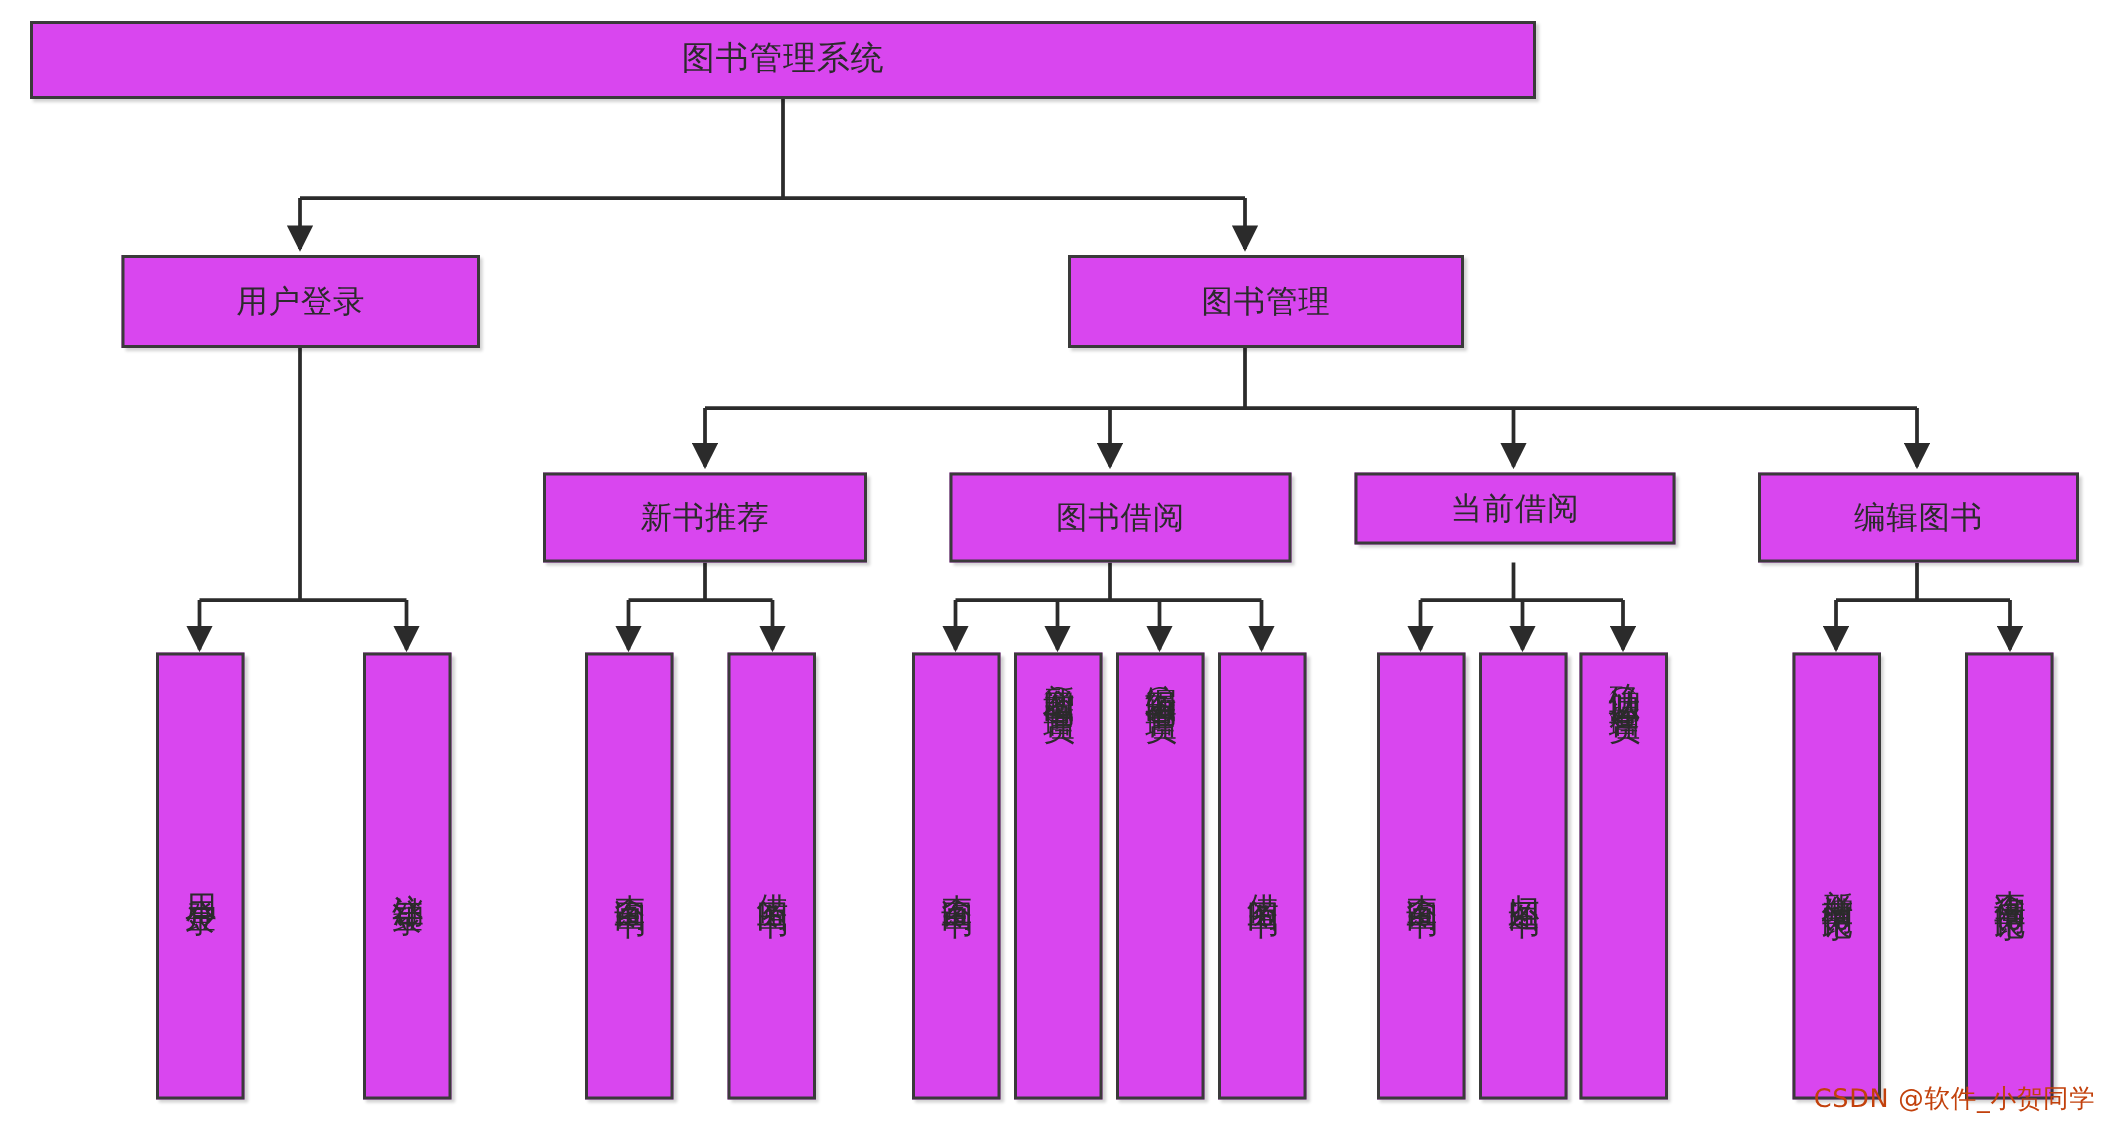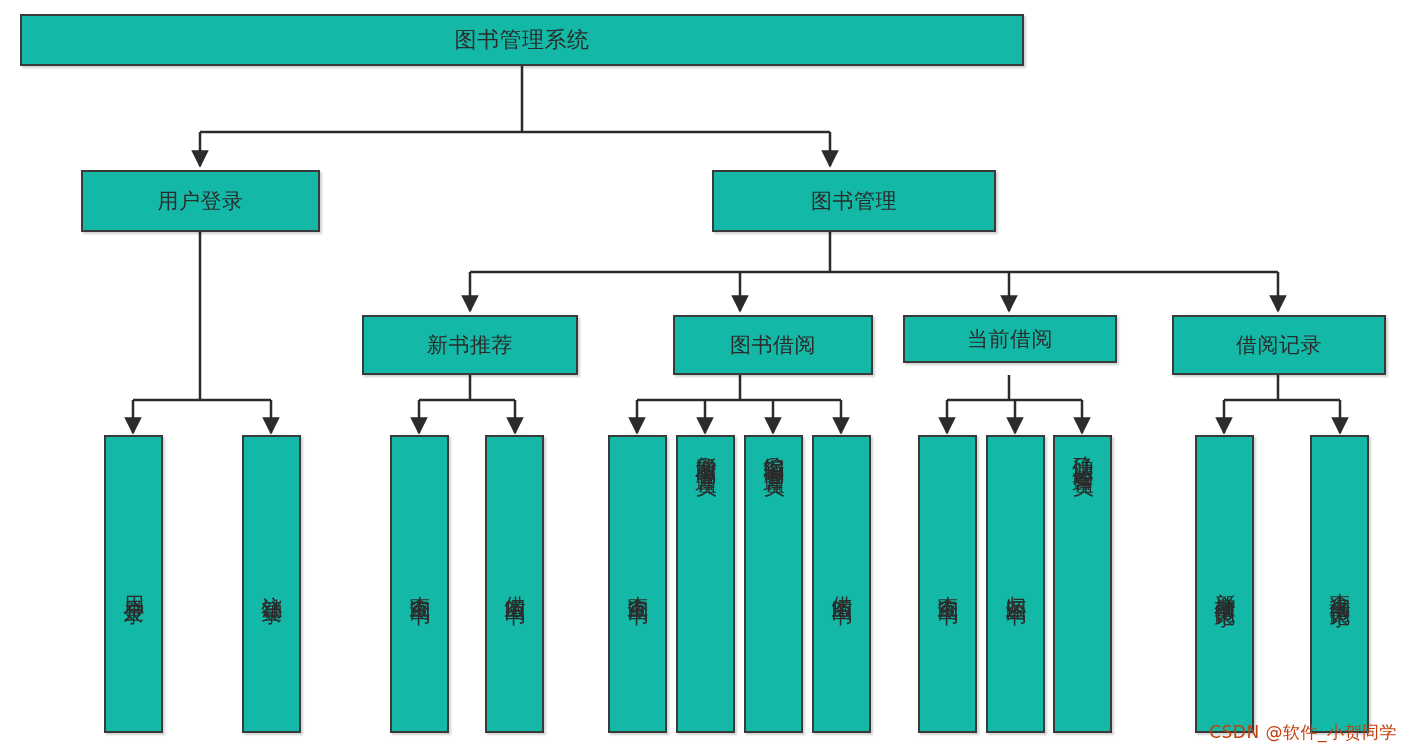--- a/index.html
+++ b/index.html
@@ -22,21 +22,21 @@
     left: 0;
     top: 0;
     width: 1405px;
     height: 747px;
     pointer-events: none;
   }
   .node {
     position: absolute;
     box-sizing: border-box;
     border: 2.5px solid #3a3a3a;
-    background: #14b8a6;
+    background: #d946ef;
     display: flex;
     align-items: center;
     justify-content: center;
     color: #2b2b2b;
     box-shadow: 2px 2px 2px rgba(0,0,0,0.18);
   }
   .node .label {
     display: block;
     text-align: center;
     line-height: 1.18;
@@ -130,35 +130,35 @@
     </g>
   </svg>
 
   <div class="node h root" style="left:20px; top:14px; width:1004px; height:52px;">
     <span class="label">图书管理系统</span>
   </div>
 
   <div class="node h" style="left:81px; top:170px; width:239px; height:62px;">
     <span class="label">用户登录</span>
   </div>
-  <div class="node h" style="left:712px; top:170px; width:284px; height:62px;">
+  <div class="node h" style="left:712px; top:170px; width:264px; height:62px;">
     <span class="label">图书管理</span>
   </div>
 
   <div class="node h" style="left:362px; top:315px; width:216px; height:60px;">
     <span class="label">新书推荐</span>
   </div>
-  <div class="node h" style="left:633px; top:315px; width:200px; height:60px;margin-left:40px;">
+  <div class="node h" style="left:633px; top:315px; width:228px; height:60px;">
     <span class="label">图书借阅</span>
   </div>
   <div class="node h" style="left:903px; top:315px; width:214px; height:48px;">
     <span class="label">当前借阅</span>
   </div>
   <div class="node h" style="left:1172px; top:315px; width:214px; height:60px;">
-    <span class="label">借阅记录</span>
+    <span class="label">编辑图书</span>
   </div>
 
   <div class="node v center" style="left:104px; top:435px; width:59px; height:298px;">
     <span class="label">用户登录</span>
   </div>
   <div class="node v center" style="left:242px; top:435px; width:59px; height:298px;">
     <span class="label">注销登录</span>
   </div>
 
   <div class="node v center" style="left:390px; top:435px; width:59px; height:298px;">

